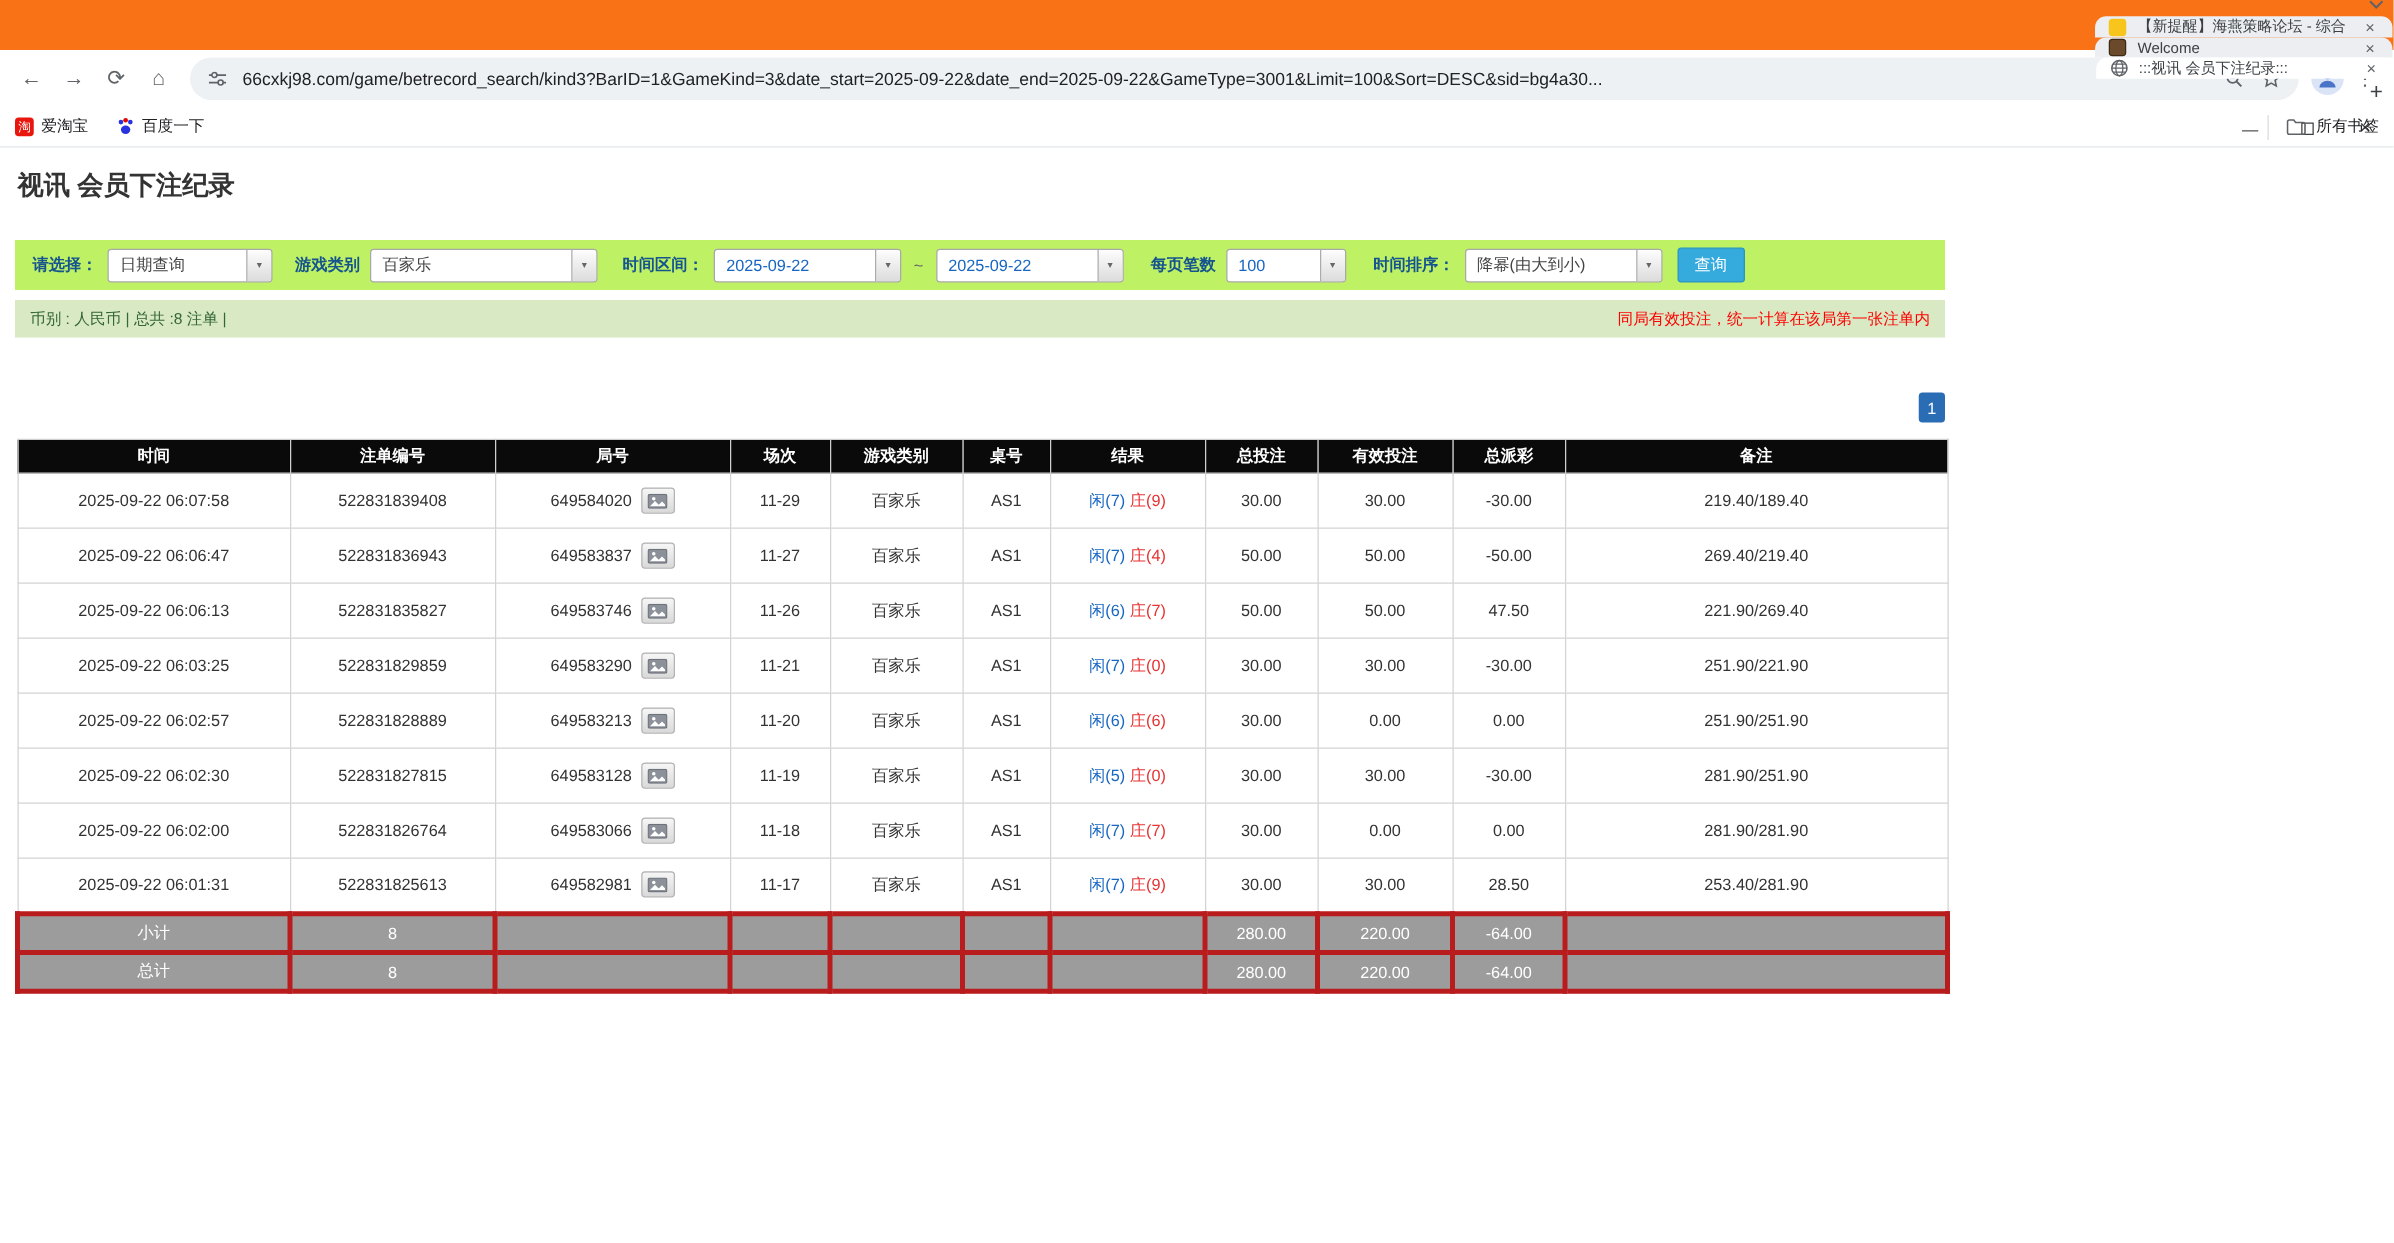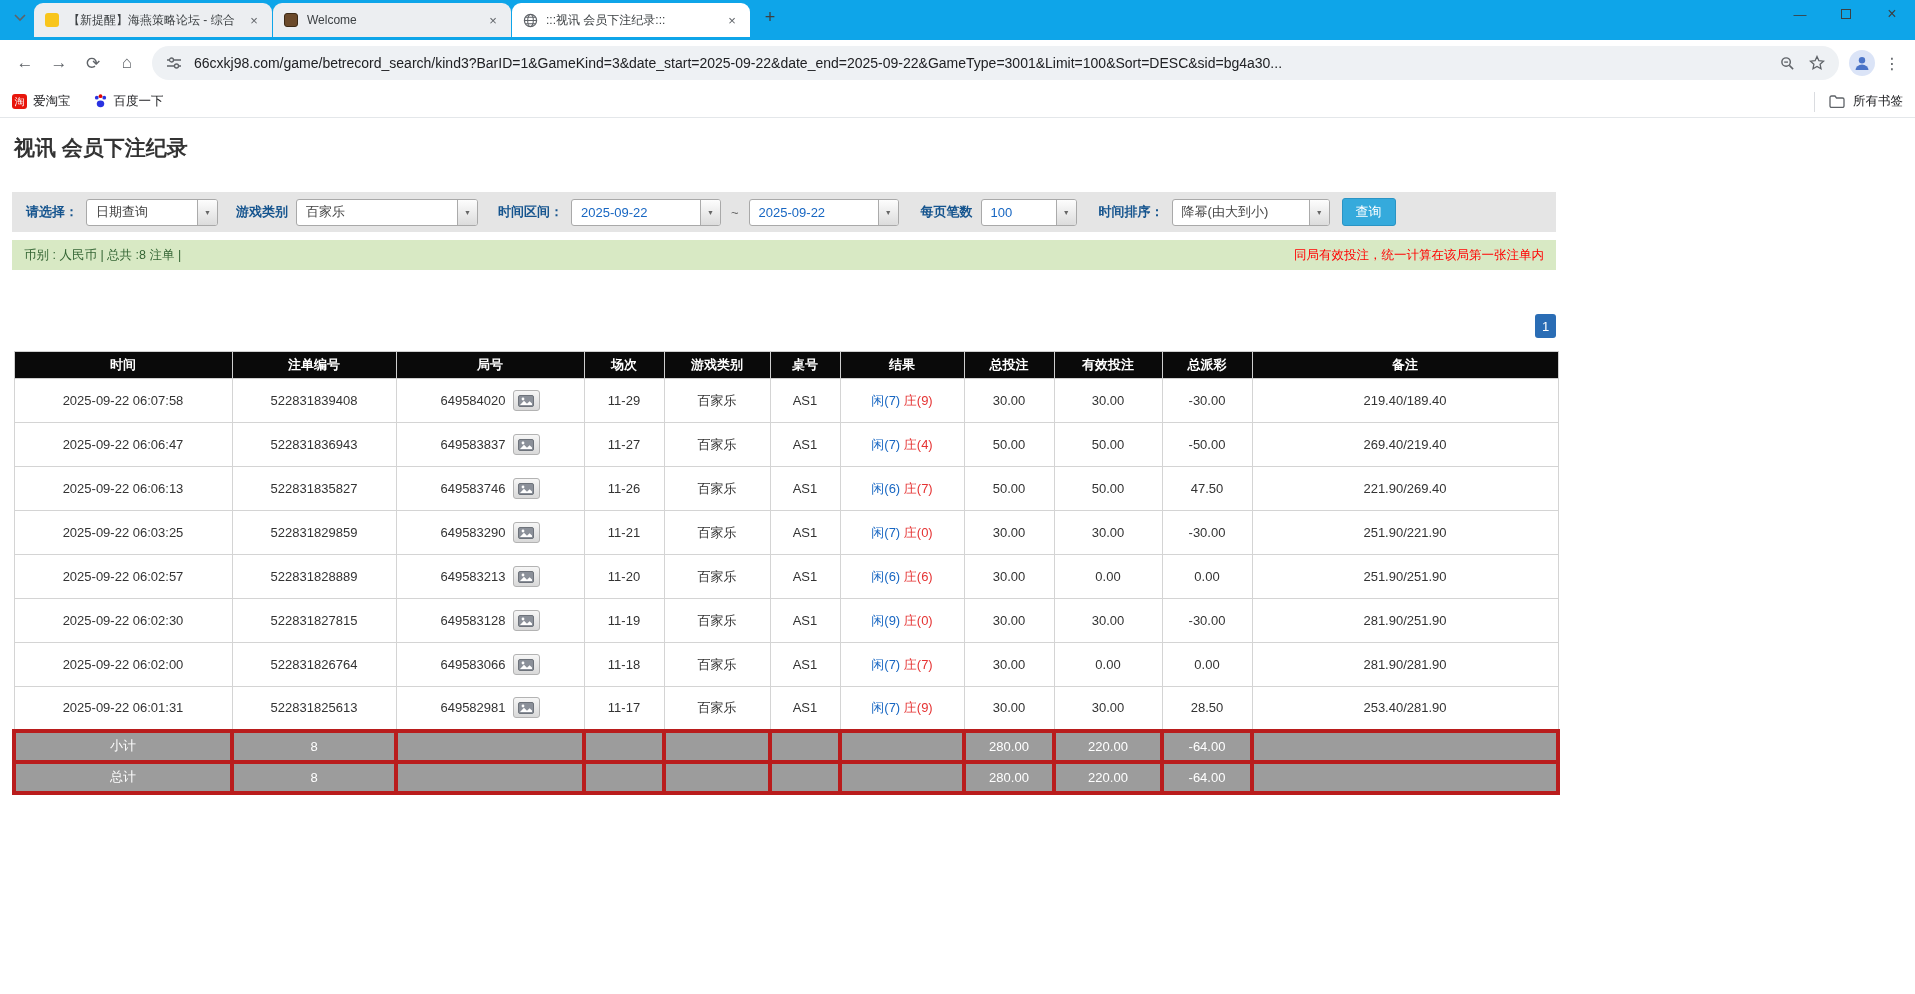--- a/index.html
+++ b/index.html
@@ -2,21 +2,21 @@
 <html><head>
 <meta charset="utf-8">
 <style>
   * { box-sizing: border-box; }
   html,body { margin:0; padding:0; }
   body {
     width:1915px; height:994px; overflow:hidden; background:#fff;
     font-family:"Liberation Sans","DejaVu Sans",sans-serif; color:#333;
   }
   
-  .tabstrip { height:40px; background:#0ea5e9; display:flex; align-items:center; padding-left:6px; }
+  .tabstrip { height:40px; background:#f97316; display:flex; align-items:flex-end; padding-left:6px;flex-direction:column; }
   .tab-search { width:28px; height:28px; margin-bottom:5px; display:flex; align-items:center; justify-content:center; border-radius:50%; color:#5f6368; cursor:pointer; }
   .tab { width:238px; height:34px; display:flex; align-items:center; gap:8px; padding:0 10px; border-radius:9px 9px 0 0; font-size:12px; color:#3c4043; position:relative; }
   .tab.inactive { background:#eceef1; margin-right:1px; }
   .tab.active { background:#fff; }
   .tab .title { flex:1; white-space:nowrap; overflow:hidden; text-overflow:ellipsis; }
   .tab .close { width:16px; height:16px; border-radius:50%; display:flex; align-items:center; justify-content:center; font-size:13px; color:#5f6368; }
   .favicon { width:16px; height:16px; flex:0 0 16px; display:flex; align-items:center; justify-content:center; }
   .fav-yellow { background:#f8c51c; border-radius:3px; width:14px; height:14px; }
   .fav-game { background:#6b4a2b; border-radius:3px; width:14px; height:14px; border:1px solid #3c2a16; }
   .newtab { width:28px; height:28px; margin:0 0 5px 6px; display:flex; align-items:center; justify-content:center; font-size:18px; color:#3c4043; border-radius:50%; }
@@ -31,21 +31,21 @@
   .avatar { width:26px; height:26px; border-radius:50%; background:#dbe4f7; display:flex; align-items:center; justify-content:center; }
   .menu-dots { font-size:16px; color:#5f6368; width:26px; text-align:center; }
   .bookmarks { height:32px; background:#fff; border-bottom:1px solid #e4e7ea; display:flex; align-items:center; padding:0 12px; font-size:12.5px; color:#202124; gap:22px; }
   .bm-item { display:flex; align-items:center; gap:6px; cursor:pointer; }
   .bm-ico-taobao { width:15px; height:15px; background:#e8160c; color:#fff; border-radius:3px; font-size:10px; display:flex; align-items:center; justify-content:center; }
   .bm-right { margin-left:auto; display:flex; align-items:center; gap:8px; border-left:1px solid #dadce0; padding-left:14px; height:20px; }
   
   .page { padding:0 0 0 12px; }
   .page h1 { font-size:21px; font-weight:600; color:#333; margin:16px 0 30px 2px; }
   .container-w { width:1544px; }
-  .filterbar { height:40px; background:#e5e5e5; display:flex; align-items:center; padding:0 14px; gap:8px; font-size:13px; }
+  .filterbar { height:40px; background:#bef264; display:flex; align-items:center; padding:0 14px; gap:8px; font-size:13px; }
   .f-label { font-weight:bold; color:#15548e; white-space:nowrap; }
   .sel { display:inline-flex; align-items:stretch; background:#fff; border:1px solid #a9a9a9; height:27px; border-radius:3px; overflow:hidden; }
   .sel .val { display:flex; align-items:center; padding:0 9px; font-size:13px; color:#444; flex:1; white-space:nowrap; }
   .sel .val.blue { color:#1766c2; }
   .sel .arrow { width:20px; border-left:1px solid #ababab; background:linear-gradient(#fdfdfd,#dcdcdc); display:flex; align-items:center; justify-content:center; font-size:7px; color:#666; }
   .tilde { color:#666; padding:0 2px; }
   .btn-search { height:28px; padding:0 13px; margin-left:4px; background:#35aadc; border:1px solid #2a94c4; border-radius:3px; color:#fff; font-size:13px; display:flex; align-items:center; cursor:pointer; }
   .infobar { height:30px; margin-top:8px; background:#d8e9c4; display:flex; align-items:center; justify-content:space-between; padding:0 12px; font-size:12.5px; }
   .infobar .left { color:#356635; }
   .infobar .right { color:#f00; }
@@ -377,21 +377,21 @@
                 <svg width="16" height="12" viewBox="0 0 16 12">
                   <rect x="0.5" y="0.5" width="15" height="11" rx="1.5" fill="#8b9099" stroke="#6e737b"></rect>
                   <circle cx="5" cy="4" r="1.4" fill="#fff"></circle>
                   <path d="M2 10 L6 5.8 L9 8.8 L11.6 6.2 L14 8.6 V10 Z" fill="#fff"></path>
                 </svg>
               </span>
             </span></td>
           <td>11-19</td>
           <td>百家乐</td>
           <td>AS1</td>
-          <td><span class="txt-blue">闲(9)</span> <span class="txt-red">庄(0)</span></td>
+          <td><span class="txt-blue">闲(5)</span> <span class="txt-red">庄(0)</span></td>
           <td class="blue-link">30.00</td>
           <td>30.00</td>
           <td class="pay-neg">-30.00</td>
           <td>281.90/251.90</td>
         </tr>
         <tr>
           <td>2025-09-22 06:02:00</td>
           <td>522831826764</td>
           <td><span class="round-wrap">
               <span>649583066</span>

